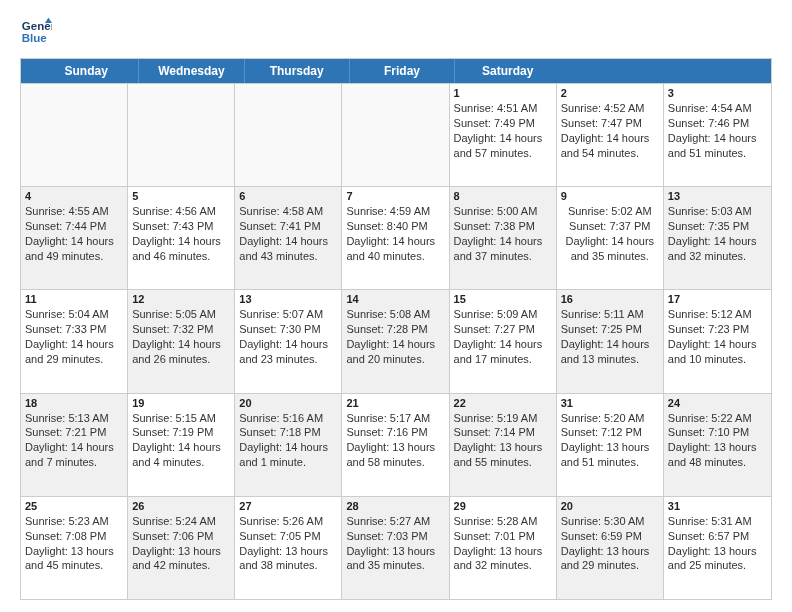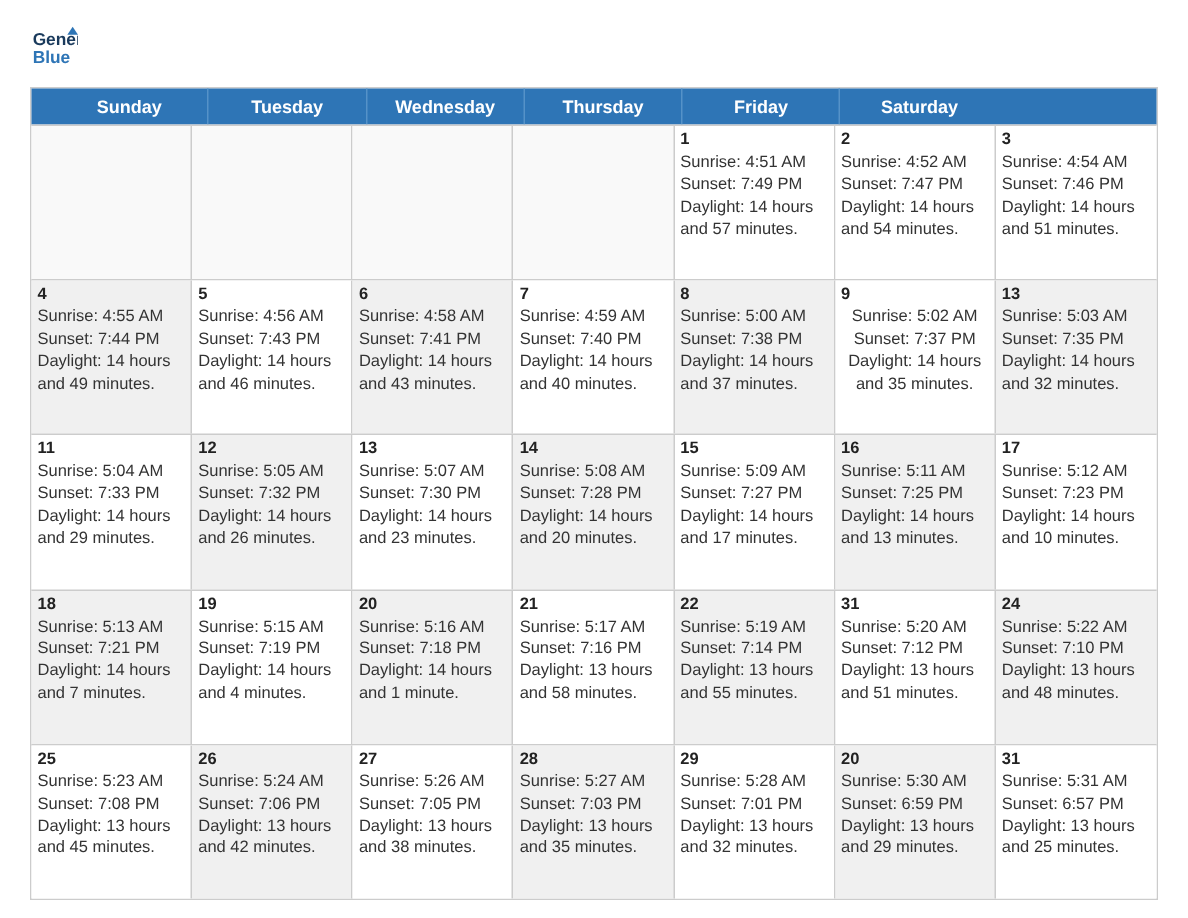--- a/index.html
+++ b/index.html
@@ -113,21 +113,20 @@
     </div>
     <div class="title-block">
       <div class="main-title"></div>
       <div class="sub-title"></div>
     </div>
   </div>
 
   <div class="calendar">
     <div class="cal-header" id="cal-header">
         <div class="cal-header-cell">Sunday</div>
-        <div class="cal-header-cell">Tuesday</div>
         <div class="cal-header-cell">Wednesday</div>
         <div class="cal-header-cell">Thursday</div>
         <div class="cal-header-cell">Friday</div>
         <div class="cal-header-cell">Saturday</div>
       </div>
     <div class="cal-body" id="cal-body">
         <div class="cal-row">
           <div class="cal-cell empty"></div>
           <div class="cal-cell empty"></div>
           <div class="cal-cell empty"></div>
@@ -172,21 +171,21 @@
           <div class="cal-cell shaded">
             <div class="day-number">6</div>
             <div class="cell-text" style="white-space: pre-line;">Sunrise: 4:58 AM
 Sunset: 7:41 PM
 Daylight: 14 hours
 and 43 minutes.</div>
           </div>
           <div class="cal-cell">
             <div class="day-number">7</div>
             <div class="cell-text" style="white-space: pre-line;">Sunrise: 4:59 AM
-Sunset: 7:40 PM
+Sunset: 8:40 PM
 Daylight: 14 hours
 and 40 minutes.</div>
           </div>
           <div class="cal-cell shaded">
             <div class="day-number">8</div>
             <div class="cell-text" style="white-space: pre-line;">Sunrise: 5:00 AM
 Sunset: 7:38 PM
 Daylight: 14 hours
 and 37 minutes.</div>
           </div>

